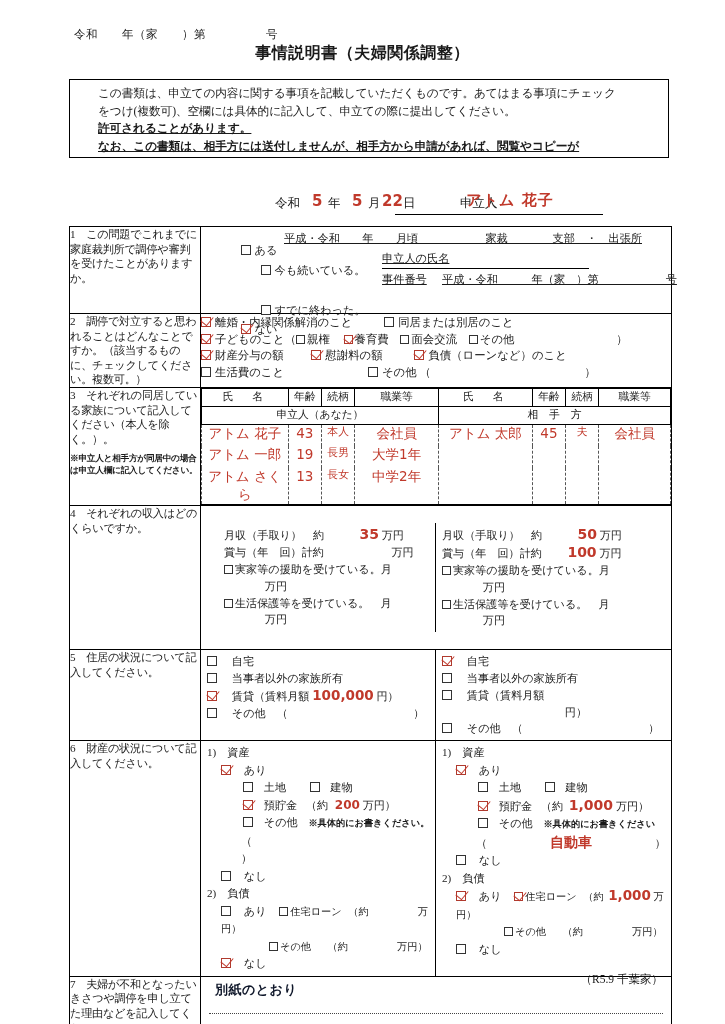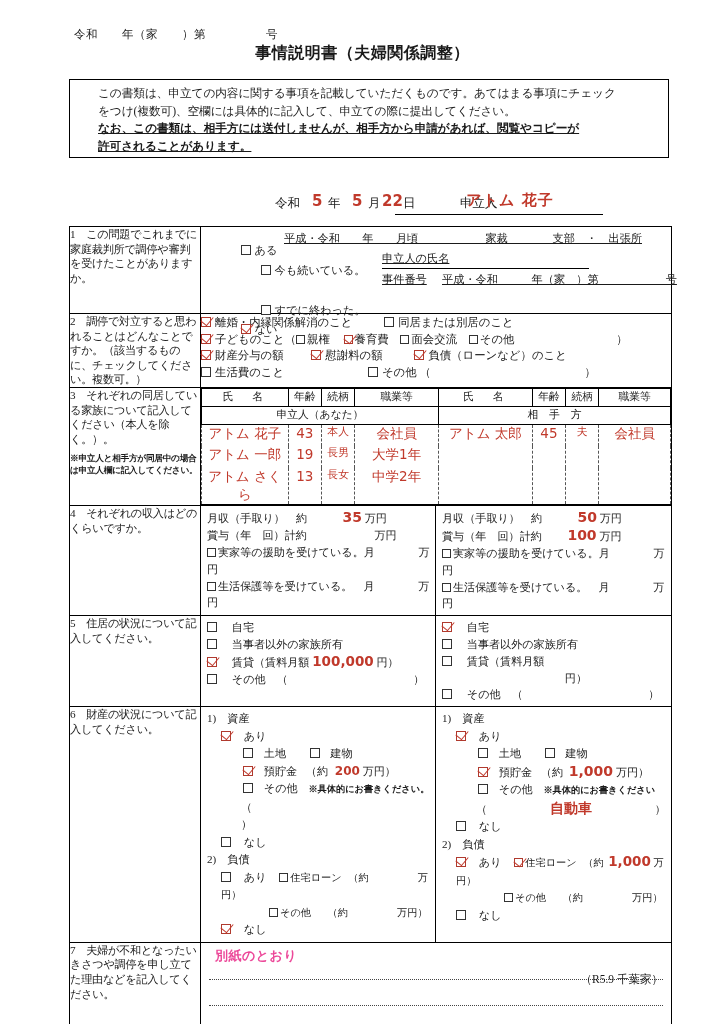--- a/index.html
+++ b/index.html
@@ -95,39 +95,39 @@
   .ftbl .hnum { font-size: 13.5px; }
 
   
   .split { display: flex; width: 100%; }
   .half { width: 50%; padding: 3px 4px 3px 6px; font-size: 11.1px; line-height: 16.8px; }
   .half.l { border-right: 1.1px solid #000; }
   .amt { display: inline-block; text-align: right; }
 
   
   .s7 { position: relative; height: 112px; padding: 4px 8px 0 8px; }
-  .s7 .note { font-size: 13px; color: #ec4899; font-weight: bold;
+  .s7 .note { font-size: 13px; color: #0f172a; font-weight: bold;
               font-family: "DejaVu Sans", sans-serif; letter-spacing: .5px; padding-left: 6px; }
   .s7 .dash { border-bottom: 1.6px dotted #444; margin-top: 14px; }
 
   .footer { position: absolute; right: 62px; top: 972px; font-size: 11.5px; }
 </style>
 </head>
 <body>
 
 <div class="page">
 
   <div class="caseno">令和　　年（家　　）第　　　　　号</div>
   <div class="doctitle">事情説明書（夫婦関係調整）</div>
 
   <div class="notice">
     <p>この書類は、申立ての内容に関する事項を記載していただくものです。あてはまる事項にチェック</p>
     <p>をつけ(複数可)、空欄には具体的に記入して、申立ての際に提出してください。</p>
+    <p class="u">許可されることがあります。</p>
     <p class="u">なお、この書類は、相手方には送付しませんが、相手方から申請があれば、閲覧やコピーが</p>
-    <p class="u">許可されることがあります。</p>
   </div>
 
   <div class="daterow">
     <span class="dlab" style="left:206px;top:5px;">令和</span>
     <span class="dnum" style="left:243px;top:2px;">5</span>
     <span class="dlab" style="left:259px;top:5px;">年</span>
     <span class="dnum" style="left:283px;top:2px;">5</span>
     <span class="dlab" style="left:299px;top:5px;">月</span>
     <span class="dnum" style="left:313px;top:2px;">22</span>
     <span class="dlab" style="left:334px;top:5px;">日</span>
@@ -266,21 +266,21 @@
             <td class="dat last red"></td>
             <td class="dat last red hnum"></td>
           </tr>
         </tbody>
             </table>
       </td>
     </tr>
 
     <tr>
       <td class="qcell vmid">4　それぞれの収入はどのくらいですか。</td>
-      <td style="padding:0;">
+      <td style="padding:17px;">
         <div class="split">
           <div class="half l">
             <div>
               <span>月収（手取り）　約</span>
               <span class="red amt" style="width:52px;font-size:14px;">35</span>
               <span>万円</span>
             </div>
             <div>
               <span>賞与（年　回）計約</span>
               <span class="red amt" style="width:62px;font-size:14px;"></span>

